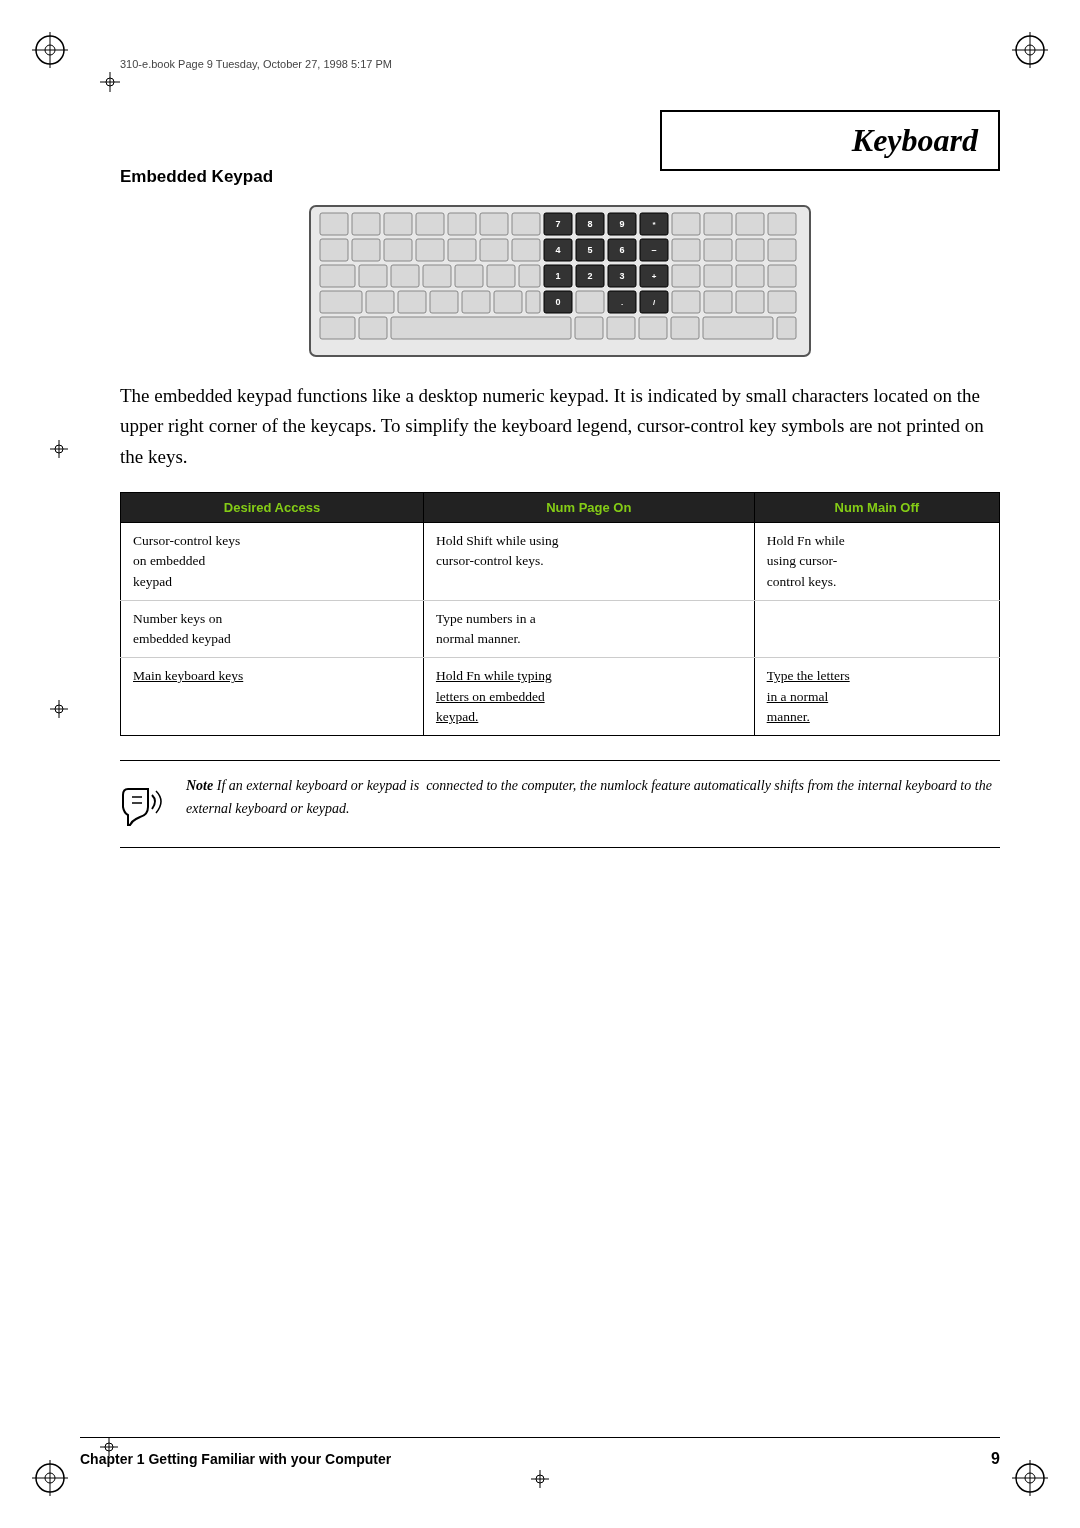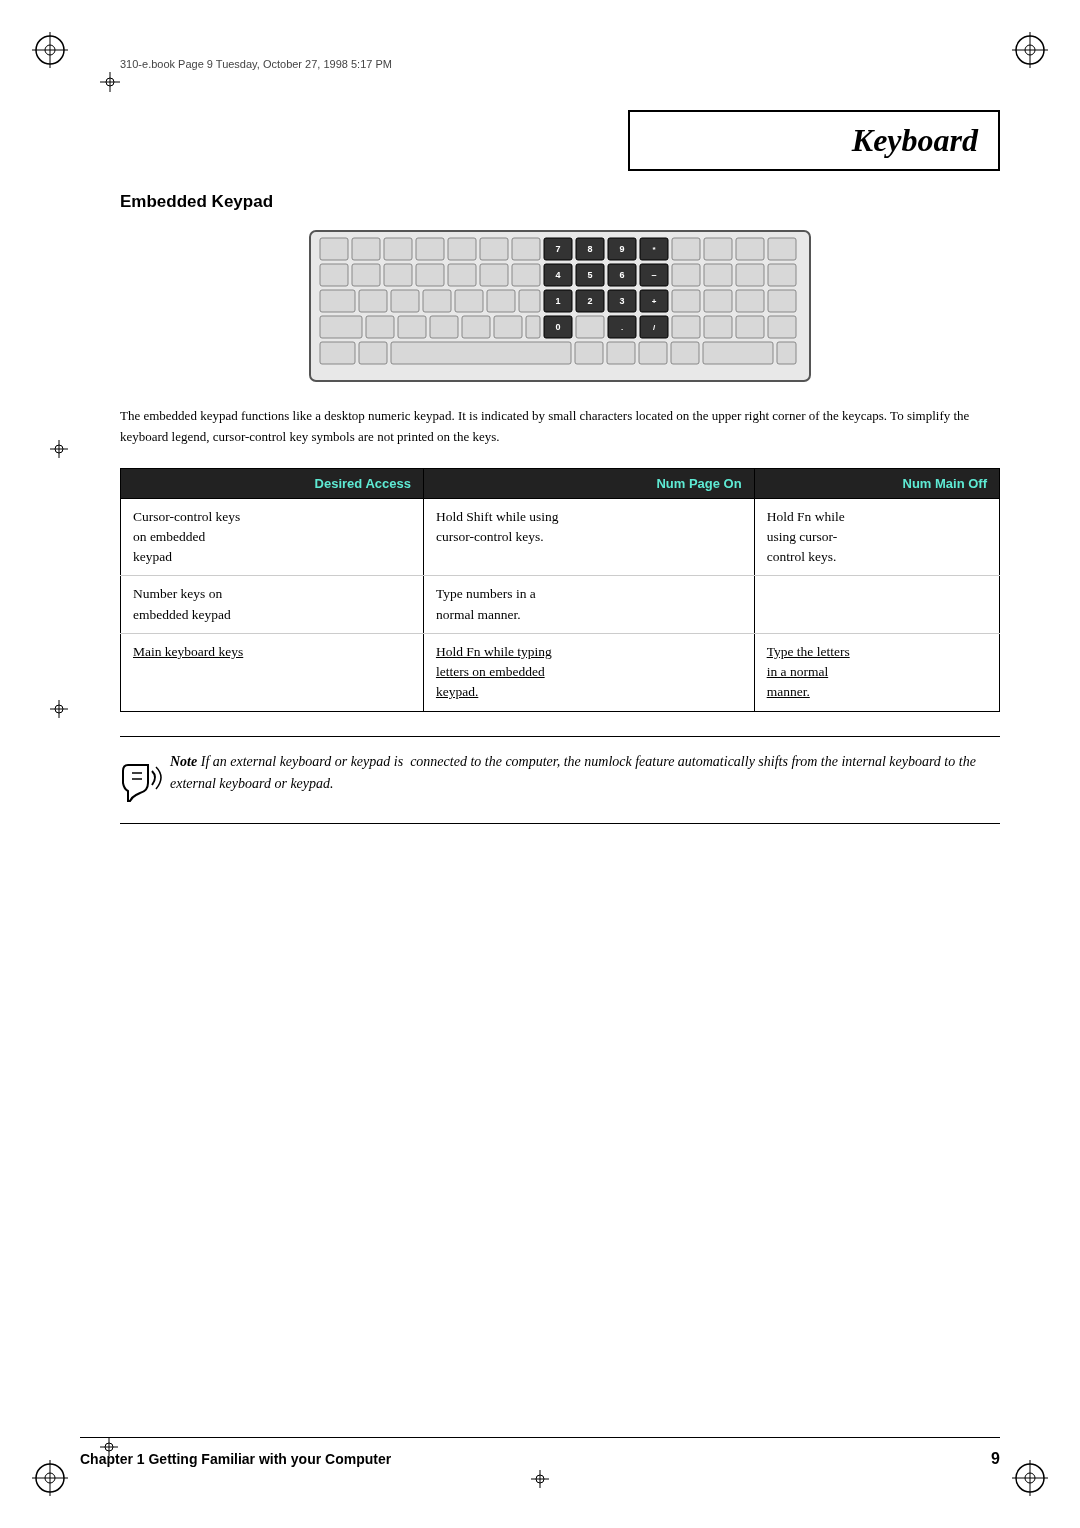--- a/index.html
+++ b/index.html
@@ -45,37 +45,37 @@
       font-size: 11px;
       color: #444;
       font-family: Arial, sans-serif;
     }
 
     
     .title-box {
       position: absolute;
       top: 110px;
       right: 80px;
-      width: 372px;
+      width: 340px;
       border: 2px solid #000;
       padding: 10px 20px;
       text-align: right;
     }
 
     .title-text {
       font-style: italic;
       font-weight: bold;
       font-size: 32px;
       font-family: 'Times New Roman', serif;
     }
 
     
     .content-area {
       position: absolute;
-      top: 192px;
+      top: 167px;
       left: 120px;
       right: 80px;
     }
 
     
     .section-heading {
       font-size: 17px;
       font-weight: bold;
       font-family: Arial, Helvetica, sans-serif;
       margin-bottom: 14px;
@@ -83,41 +83,41 @@
 
     
     .keyboard-area {
       display: flex;
       justify-content: center;
       margin-bottom: 20px;
     }
 
     
     .body-text {
-      font-size: 13px;
+      font-size: 19px;
       line-height: 1.6;
       margin-bottom: 20px;
       font-family: 'Times New Roman', serif;
     }
 
     
     .info-table {
       width: 100%;
       border-collapse: collapse;
       margin-bottom: 24px;
     }
 
     .info-table th {
       background: #222;
-      color: #5eead4;
+      color: #84cc16;
       font-family: Arial, Helvetica, sans-serif;
       font-size: 13px;
       font-weight: bold;
       padding: 7px 12px;
-      text-align: right;
+      text-align: center;
       border: 1px solid #000;
     }
 
     .info-table td {
       font-size: 13.5px;
       padding: 8px 12px;
       vertical-align: top;
       border-left: 1px solid #000;
       border-right: 1px solid #000;
       line-height: 1.5;
@@ -129,20 +129,21 @@
     }
 
     .info-table tr:not(:last-child) td {
       border-bottom: 1px solid #ccc;
     }
 
     
     .note-box {
       display: flex;
       align-items: flex-start;
+      gap: 16px;
       border-top: 1px solid #000;
       border-bottom: 1px solid #000;
       padding: 14px 0;
       margin-bottom: 30px;
       justify-content: space-between;
     }
 
     .note-icon {
       width: 50px;
       flex-shrink: 0;

